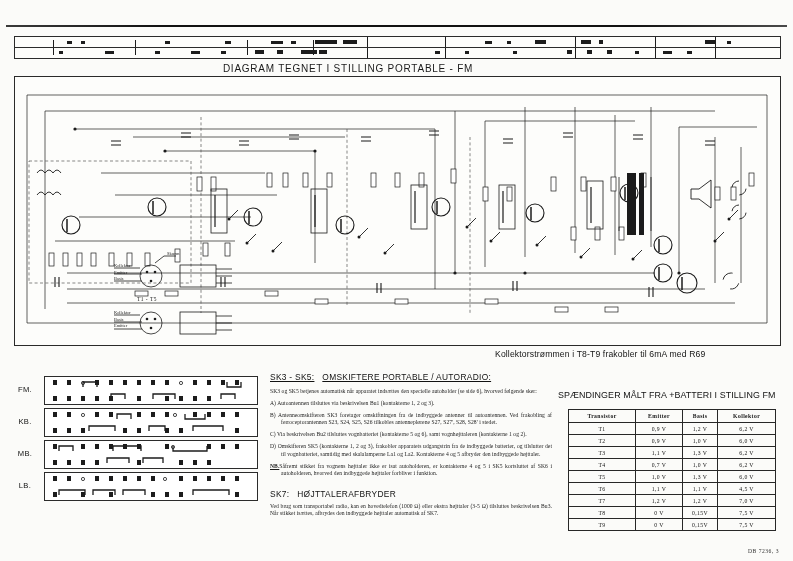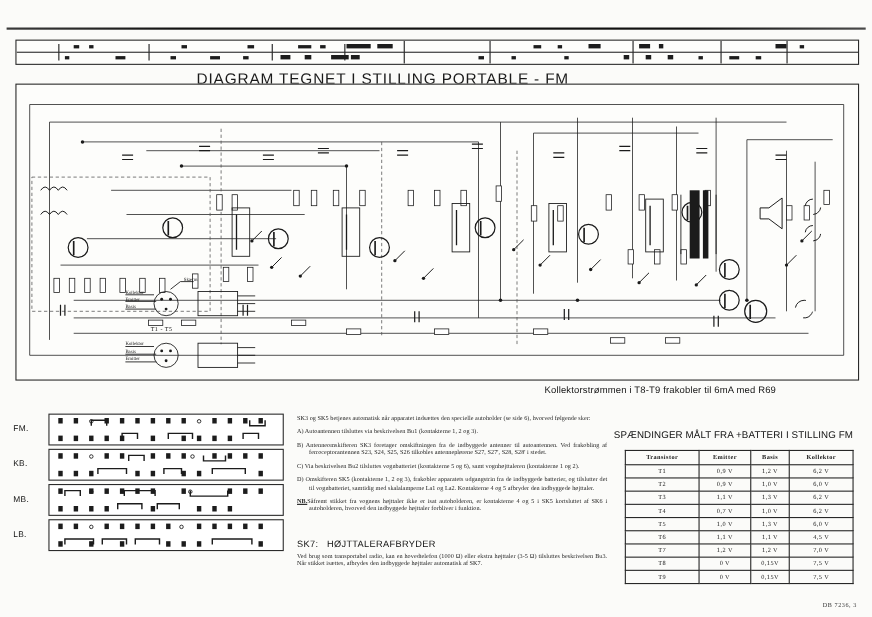--- a/index.html
+++ b/index.html
@@ -24,21 +24,21 @@
   
   .ref-strip{
     position:absolute;left:14px;top:36px;width:765px;height:21px;
     border:1px solid #2b2b2b;background:#fdfdfb;overflow:hidden;
   }
   .ref-strip .hline{position:absolute;left:0;width:100%;height:1px;background:#2b2b2b;}
   .ref-strip .hline.a{top:10px;}
 
   .subtitle{
     position:absolute;left:0;top:63px;width:696px;text-align:center;
-    font-size:14px;letter-spacing:.75px;color:#1a1a1a;
+    font-size:10px;letter-spacing:.75px;color:#1a1a1a;
   }
 
   
   .schem{
     position:absolute;left:14px;top:76px;width:765px;height:268px;
     border:1px solid #2a2a2a;background:#fdfdfb;overflow:hidden;
   }
   .schem svg{display:block;}
 
   .note-current{
@@ -46,21 +46,21 @@
     letter-spacing:.15px;white-space:nowrap;
   }
 
   
   .panel-sk1{position:absolute;left:12px;top:372px;width:248px;}
   .sec-head{font-size:8.3px;letter-spacing:.35px;color:#111;white-space:nowrap;}
   .sec-head .lbl{display:inline-block;min-width:26px;}
 
   .band-row{position:relative;height:28px;margin-top:4px;}
   .band-name{
-    position:absolute;left:0;top:9px;width:26px;text-align:left;
+    position:absolute;left:0;top:9px;width:26px;text-align:center;
     font-size:7.6px;letter-spacing:.3px;color:#111;
   }
   .band-box{
     position:absolute;left:32px;top:0;width:212px;height:27px;
     border:1px solid #2b2b2b;background:#fff;overflow:hidden;
   }
 
   .panel-sk2{position:absolute;left:12px;top:516px;font-size:8.3px;line-height:13px;letter-spacing:.35px;}
 
   
@@ -542,20 +542,25 @@
           </g>
           <circle cx="38" cy="6" r="1.6" fill="none" stroke="#1c1c1c" stroke-width="0.8"></circle>
           <circle cx="120" cy="6" r="1.6" fill="none" stroke="#1c1c1c" stroke-width="0.8"></circle>
         </svg>
       </div>
     </div>
   </div>
 
 
   <div class="panel-sk3">
+    <div class="sk3-head">
+      <span class="u">SK3 - SK5:</span>
+      &nbsp;
+      <span class="u">OMSKIFTERE PORTABLE / AUTORADIO:</span>
+    </div>
     <div class="body-txt" style="margin-top:6px">
       <p>SK3 og SK5 betjenes automatisk når apparatet indsættes den specielle autoholder (se side 6), hvorved følgende sker:</p>
       <p class="hang">A) Autoantennen tilsluttes via beskrivelsen Bu1 (kontakterne 1, 2 og 3).</p>
       <p class="hang">B) Antenneomskifteren SK3 foretager omskiftningen fra de indbyggede antenner til autoantennen. Ved frakobling af ferroceptorantennen S23, S24, S25, S26 tilkobles antenneplørene S27, S27', S28, S28' i stedet.</p>
       <p class="hang">C) Via beskrivelsen Bu2 tilsluttes vognbatteriet (kontakterne 5 og 6), samt vognhøjttaleren (kontakterne 1 og 2).</p>
       <p class="hang">D) Omskifteren SK5 (kontakterne 1, 2 og 3), frakobler apparatets udgangstrin fra de indbyggede batterier, og tilslutter det til vognbatteriet, samtidig med skalalamperne La1 og La2. Kontakterne 4 og 5 afbryder den indbyggede højttaler.</p>
       <p class="hang"><span class="mk">NB.</span><span>Såfremt stikket fra vognens højttaler ikke er isat autoholderen, er kontakterne 4 og 5 i SK5 kortsluttet af SK6 i autoholderen, hvorved den indbyggede højttaler forbliver i funktion.</span></p>
     </div>
   </div>
 

